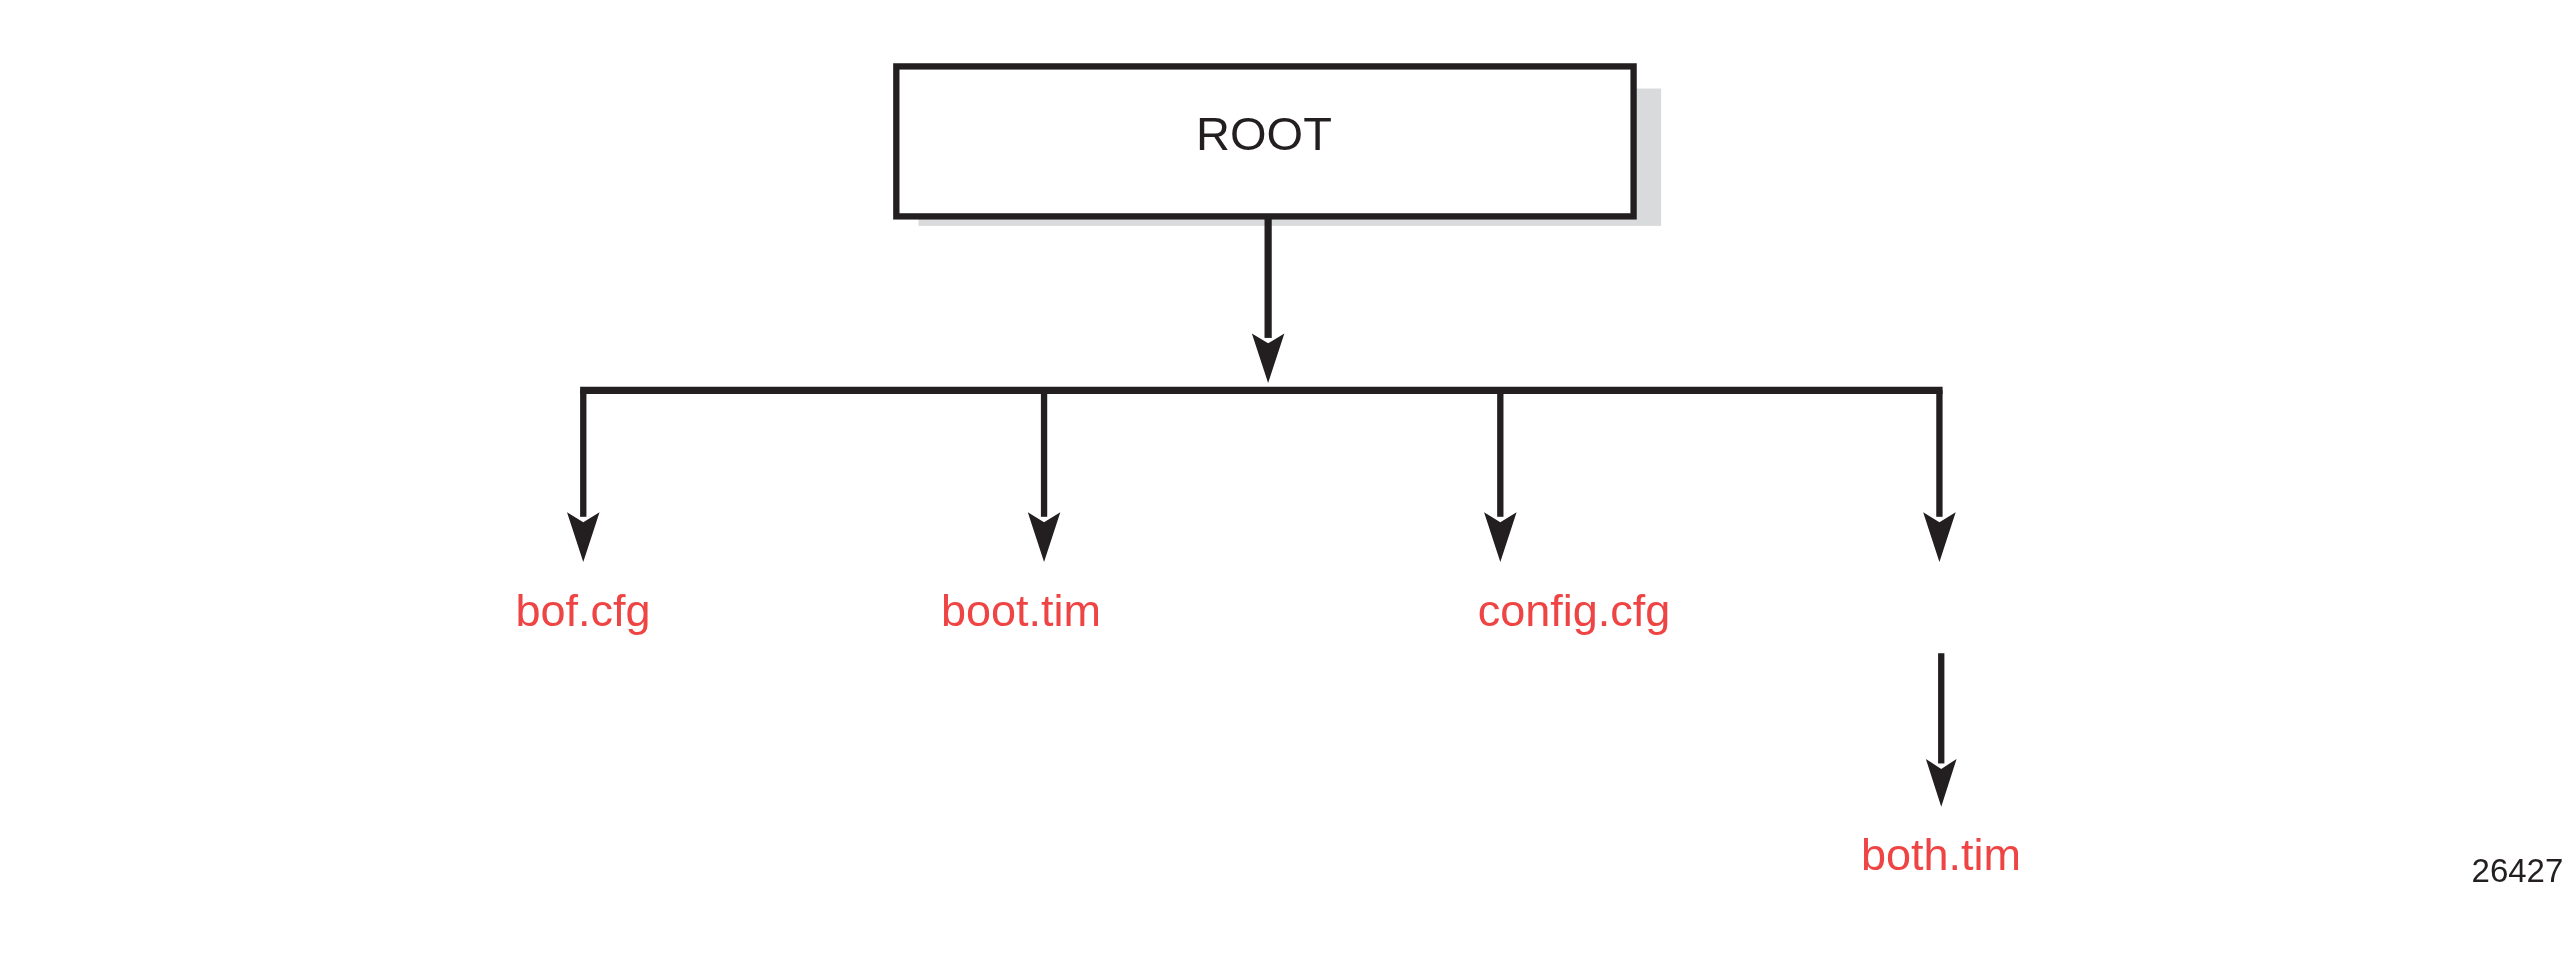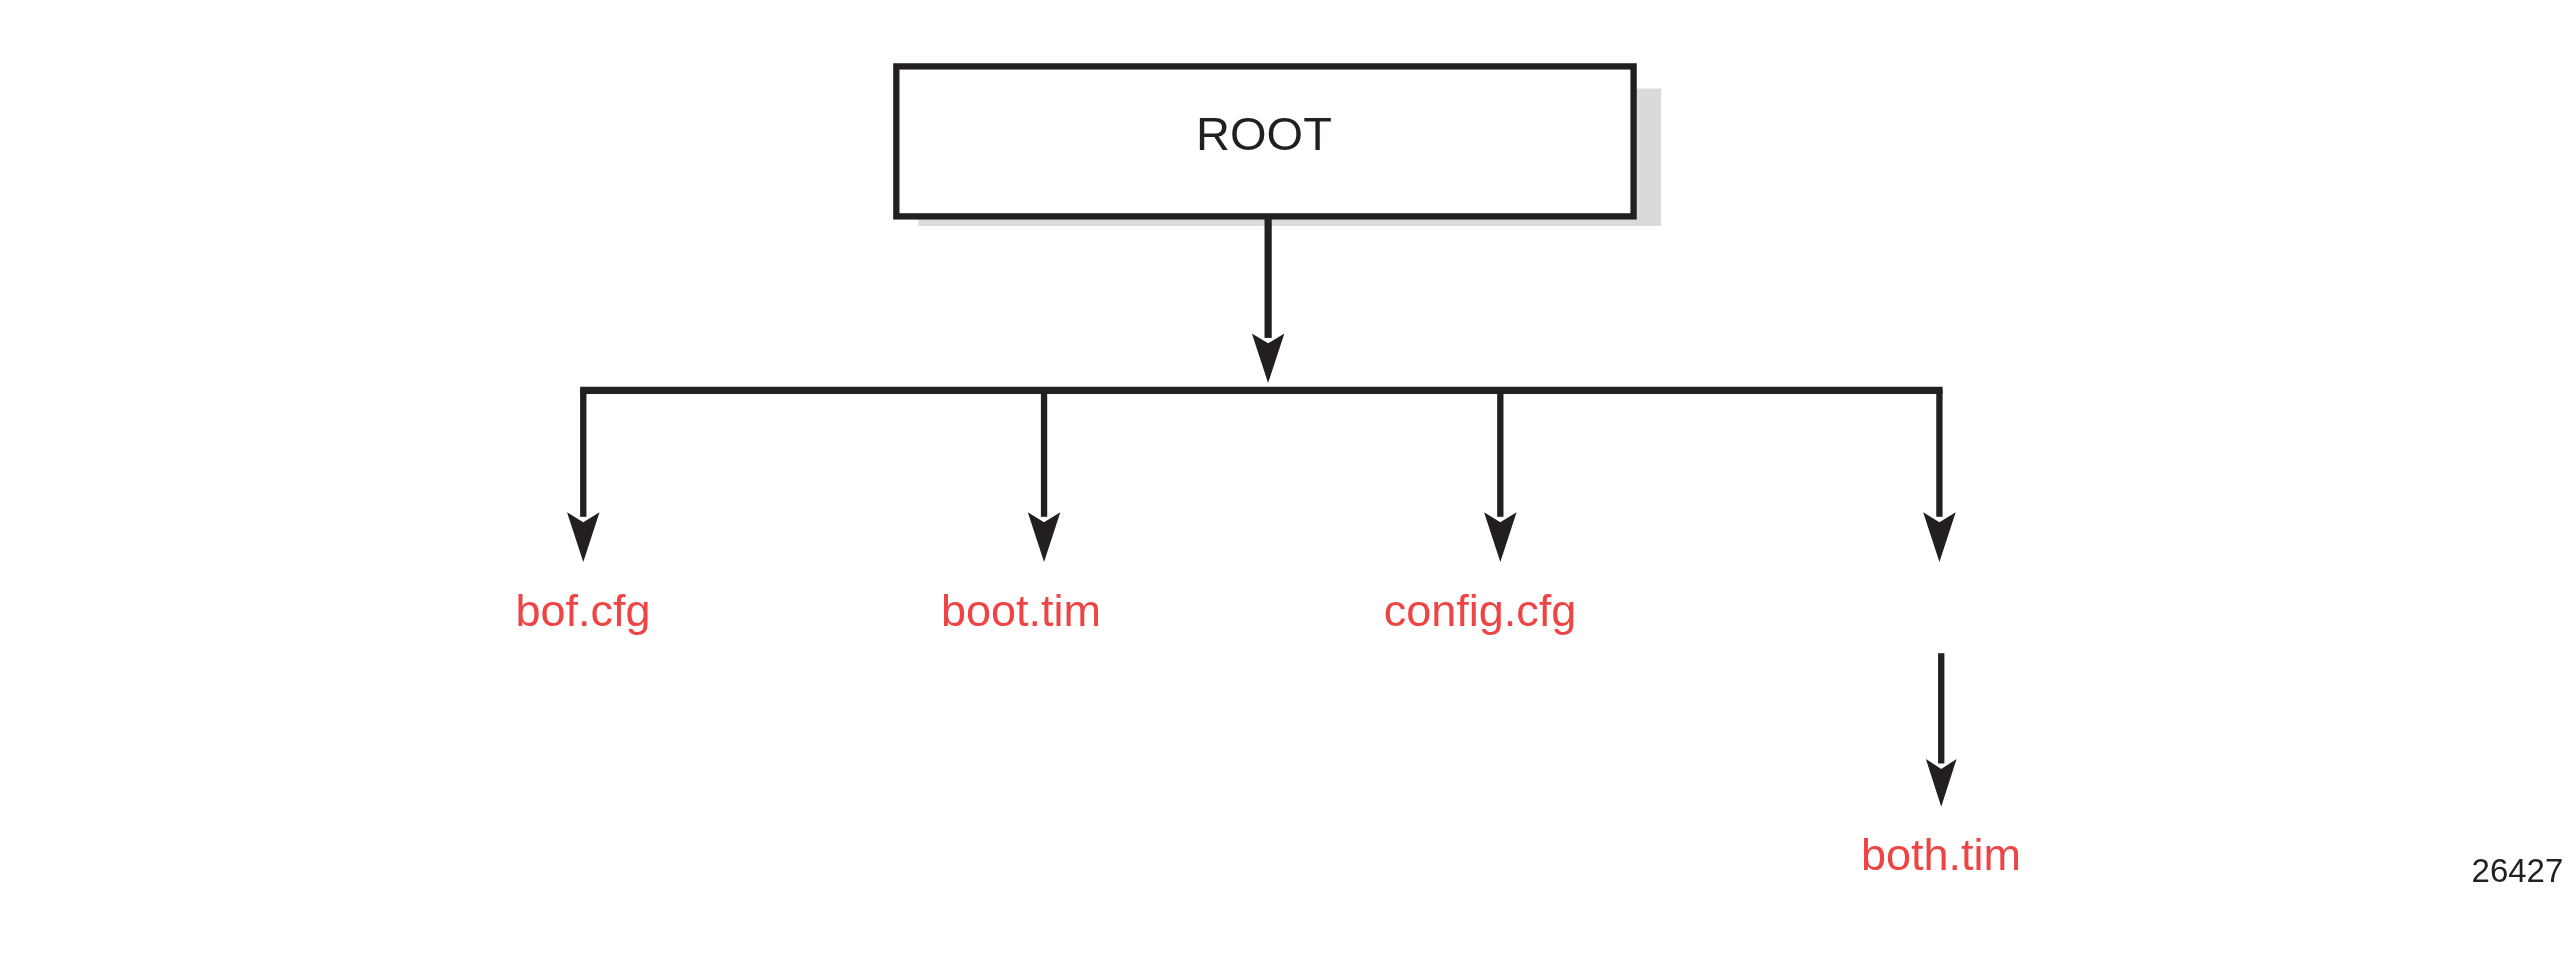--- a/index.html
+++ b/index.html
@@ -95,21 +95,21 @@
     <path d="M 2148 893 L 2131 840 L 2148 851 L 2165 840 Z" fill="#231f20"></path>
 
   </svg>
 
   <div class="root-label">ROOT</div>
 
   <div class="node-label" style="left:583px;  top:588px;">bof.cfg</div>
 
   <div class="node-label" style="left:998px; top:588px;margin-left:23px;">boot.tim</div>
 
-  <div class="node-label" style="left:1480px; top:588px;">config.cfg</div>
+  <div class="node-label" style="left:1574px; top:588px;">config.cfg</div>
 
 
   <div class="node-label" style="left:1941px; top:832px;">both.tim</div>
 
   <div class="figure-number">26427</div>
 
 </div>
 
 
 </body></html>

